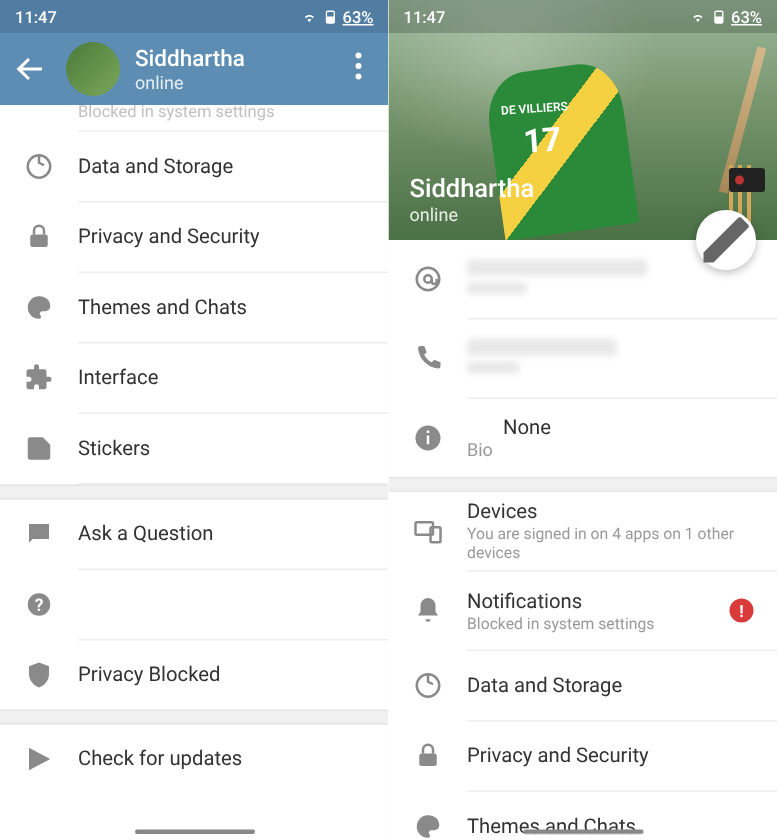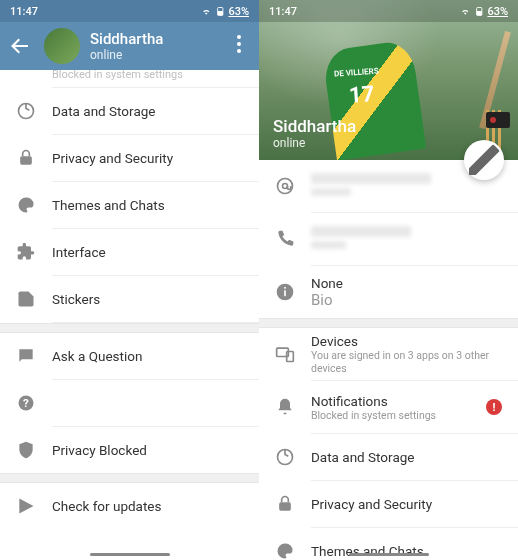--- a/index.html
+++ b/index.html
@@ -209,33 +209,33 @@
         </div>
     </div>
     <div class="divider"></div>
     <div class="info-item">
       <span class="ico"><svg viewBox="0 0 24 24">
             <circle cx="12" cy="12" r="10" fill="currentColor"></circle>
             <rect x="11" y="10" width="2" height="7" fill="#fff"></rect>
             <rect x="11" y="6" width="2" height="2" fill="#fff"></rect>
           </svg></span>
       <div class="txt">
-        <div class="label" style="font-size:13.5px;color:#333;">None</div>
-        <div style="font-size:15px;color:#999;">Bio</div>
+        <div class="label" style="font-size:13.5px;color:#333;margin-left:24px;">None</div>
+        <div style="font-size:12px;color:#999;">Bio</div>
       </div>
     </div>
     <div class="section-gap"></div>
     <div class="info-item">
       <span class="ico"><svg viewBox="0 0 24 24">
             <rect x="2" y="5" width="14" height="10" rx="1" fill="none" stroke="currentColor" stroke-width="2"></rect>
             <rect x="14" y="9" width="8" height="12" rx="1" fill="none" stroke="currentColor" stroke-width="2"></rect>
           </svg></span>
       <div class="txt">
         <div style="font-size:13.5px;color:#333;">Devices</div>
-        <div style="font-size:10.5px;color:#999;">You are signed in on 3 apps on 3 other devices</div>
+        <div style="font-size:10.5px;color:#999;">You are signed in on 4 apps on 1 other devices</div>
       </div>
     </div>
     <div class="divider"></div>
     <div class="info-item">
       <span class="ico"><svg viewBox="0 0 24 24">
             <path fill="currentColor" d="M12 2a6 6 0 00-6 6v5l-2 3h16l-2-3V8a6 6 0 00-6-6zM10 19a2 2 0 004 0z"></path>
           </svg></span>
       <div class="txt">
         <div style="font-size:13.5px;color:#333;">Notifications</div>
         <div style="font-size:10.5px;color:#999;">Blocked in system settings</div>

